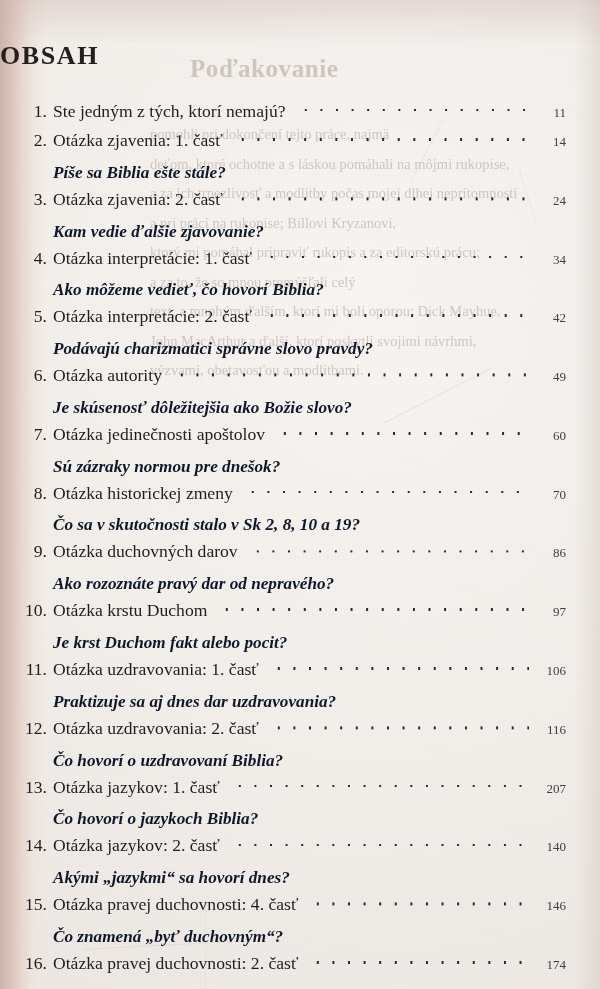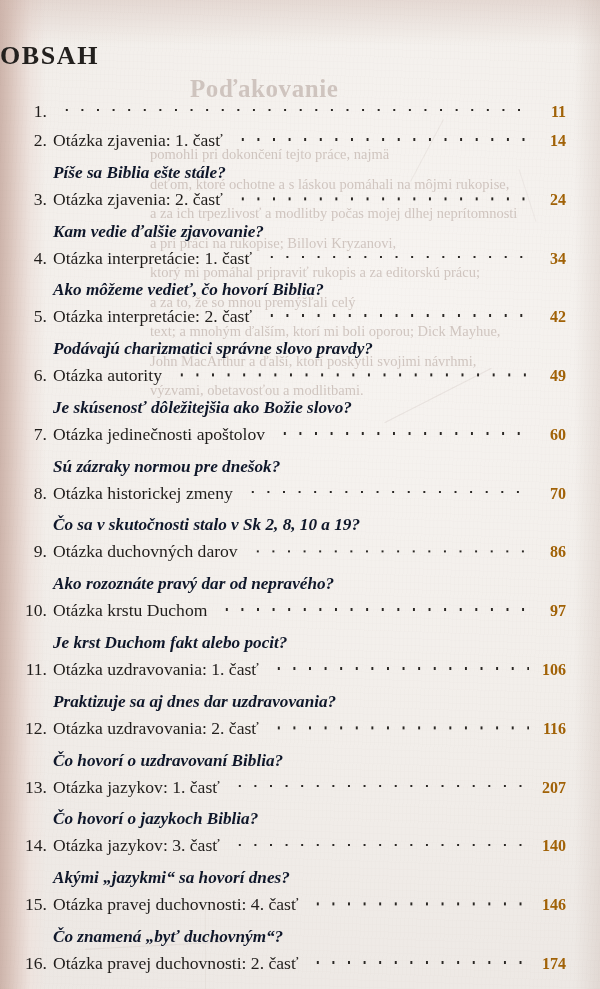--- a/index.html
+++ b/index.html
@@ -97,21 +97,20 @@
     filter: blur(.7px);
   }
 
   .bleed-title {
     font-size: 25px;
     font-weight: bold;
     letter-spacing: .6px;
     line-height: 34px;
     margin-bottom: 34px;
     padding-left: 40px;
-    margin-top: 20px;
   }
 
   .bleed-body {
     font-size: 14.5px;
     line-height: 29.5px;
     text-align: justify;
   }
 
   .bleed-body div { white-space: nowrap; overflow: hidden; }
 
@@ -180,23 +179,23 @@
     background-image: radial-gradient(circle, #2a2724 0 1.25px, rgba(0,0,0,0) 1.35px);
     background-size: 15.6px 2.6px;
     background-repeat: repeat-x;
   }
 
   .entry-page {
     flex: 0 0 auto;
     width: 30px;
     text-align: right;
     white-space: nowrap;
-    font-size: 16px;
-    font-weight: bold;
-    color: #a16207;
+    font-size: 13px;
+    font-weight: normal;
+    color: #404040;
   }
 
   .entry-sub {
     height: 29.4px;
     padding-left: 53px;
     font-size: 17.2px;
     font-style: italic;
     font-weight: bold;
     color: #0f172a;
     white-space: nowrap;
@@ -238,20 +237,21 @@
         <div>výzvami, obetavosťou a modlitbami.</div>
       </div>
   </div>
 
   <div class="toc-title">OBSAH</div>
 
   <div class="toc-list" id="toc-list">
       <div class="toc-entry">
         <div class="entry-line">
           <span class="entry-num">1.</span>
+          <span class="entry-title">Ste jedným z tých, ktorí nemajú?</span>
           <span class="leader"></span>
           <span class="entry-page">11</span>
         </div>
       </div>
       <div class="toc-entry">
         <div class="entry-line">
           <span class="entry-num">2.</span>
           <span class="entry-title">Otázka zjavenia: 1. časť</span>
           <span class="leader"></span>
           <span class="entry-page">14</span>
@@ -353,21 +353,21 @@
           <span class="entry-num">13.</span>
           <span class="entry-title">Otázka jazykov: 1. časť</span>
           <span class="leader"></span>
           <span class="entry-page">207</span>
         </div>
         <div class="entry-sub">Čo hovorí o jazykoch Biblia?</div>
       </div>
       <div class="toc-entry">
         <div class="entry-line">
           <span class="entry-num">14.</span>
-          <span class="entry-title">Otázka jazykov: 3. časť</span>
+          <span class="entry-title">Otázka jazykov: 2. časť</span>
           <span class="leader"></span>
           <span class="entry-page">140</span>
         </div>
         <div class="entry-sub">Akými „jazykmi“ sa hovorí dnes?</div>
       </div>
       <div class="toc-entry">
         <div class="entry-line">
           <span class="entry-num">15.</span>
           <span class="entry-title">Otázka pravej duchovnosti: 4. časť</span>
           <span class="leader"></span>

